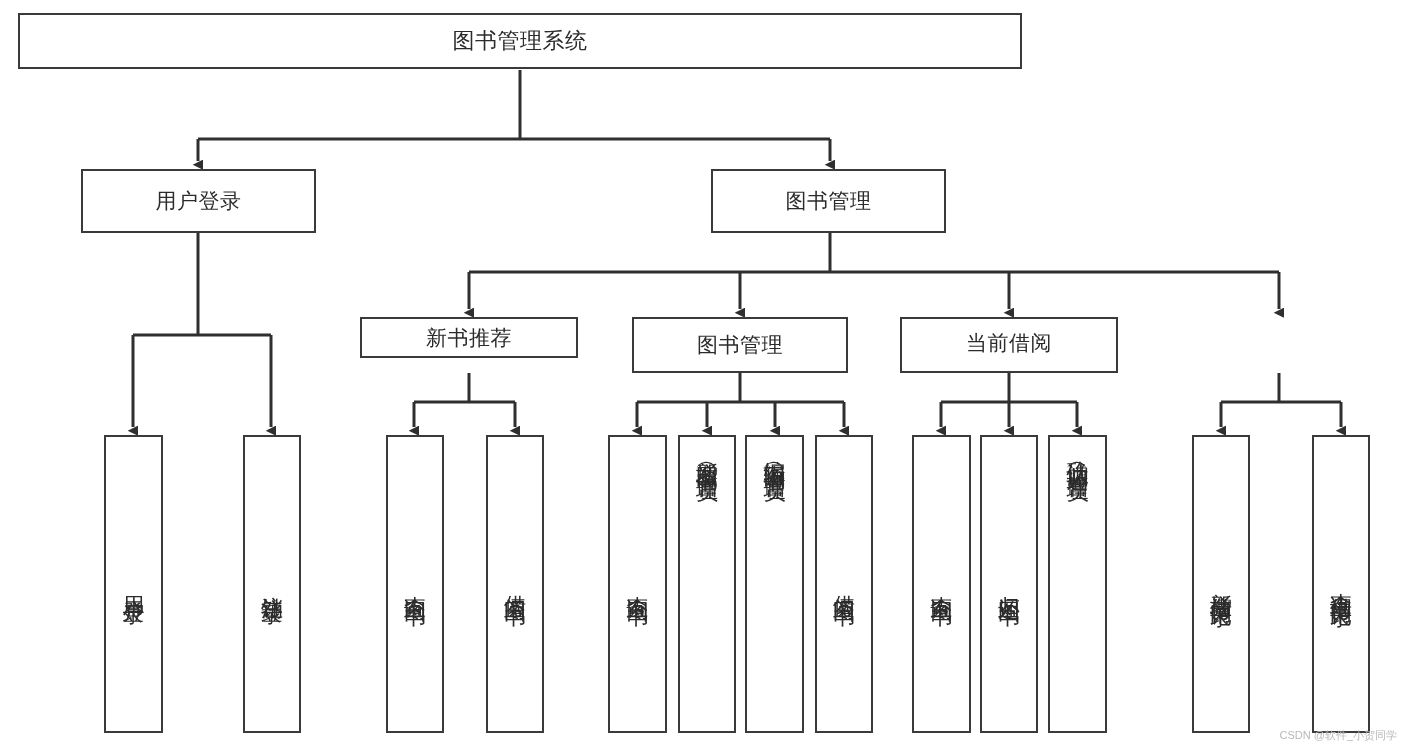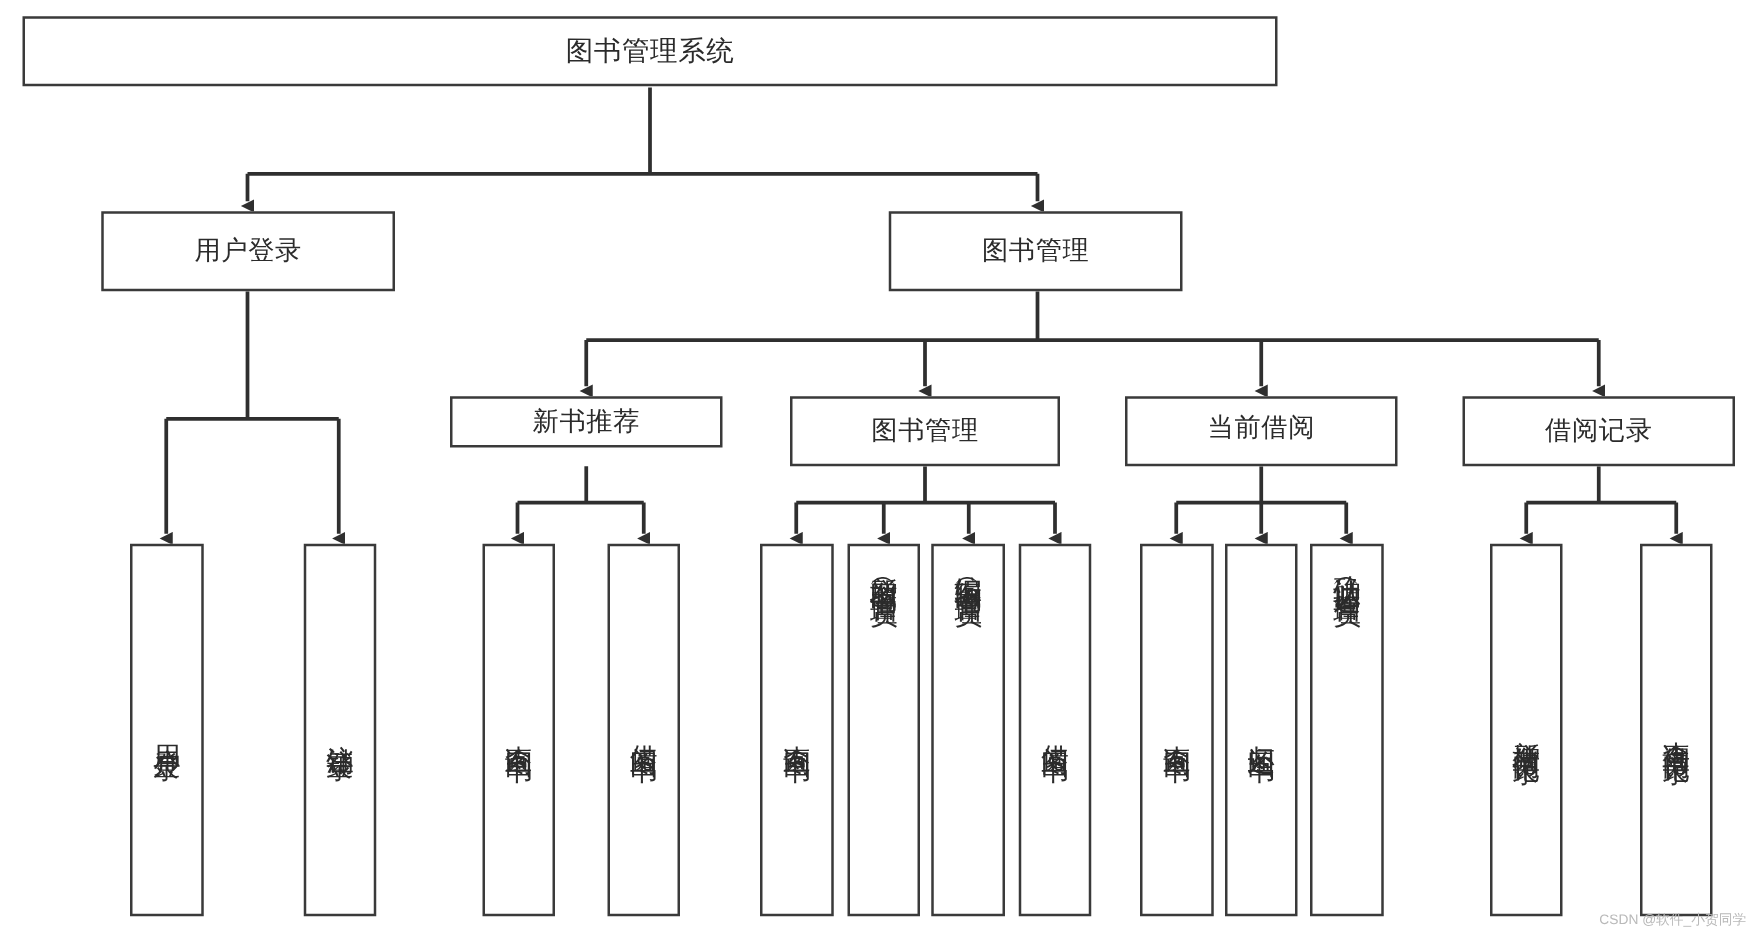--- a/index.html
+++ b/index.html
@@ -125,23 +125,20 @@
 
   <div class="node h" style="left:360px;top:317px;width:218px;height:41px;">
     <span class="lbl">新书推荐</span>
   </div>
   <div class="node h" style="left:632px;top:317px;width:216px;height:56px;">
     <span class="lbl">图书管理</span>
   </div>
   <div class="node h" style="left:900px;top:317px;width:218px;height:56px;font-family:Liberation Mono, monospace;">
     <span class="lbl">当前借阅</span>
   </div>
-  <div class="node h" style="left:1170px;top:317px;width:218px;height:56px;">
-    <span class="lbl">借阅记录</span>
-  </div>
 
   <div class="node v mid" style="left:104px;top:435px;width:59px;height:298px;">
     <span class="lbl">用户登录</span>
   </div>
   <div class="node v mid" style="left:243px;top:435px;width:58px;height:298px;">
     <span class="lbl">注销登录</span>
   </div>
 
   <div class="node v mid" style="left:386px;top:435px;width:58px;height:298px;">
     <span class="lbl">查询图书</span>

